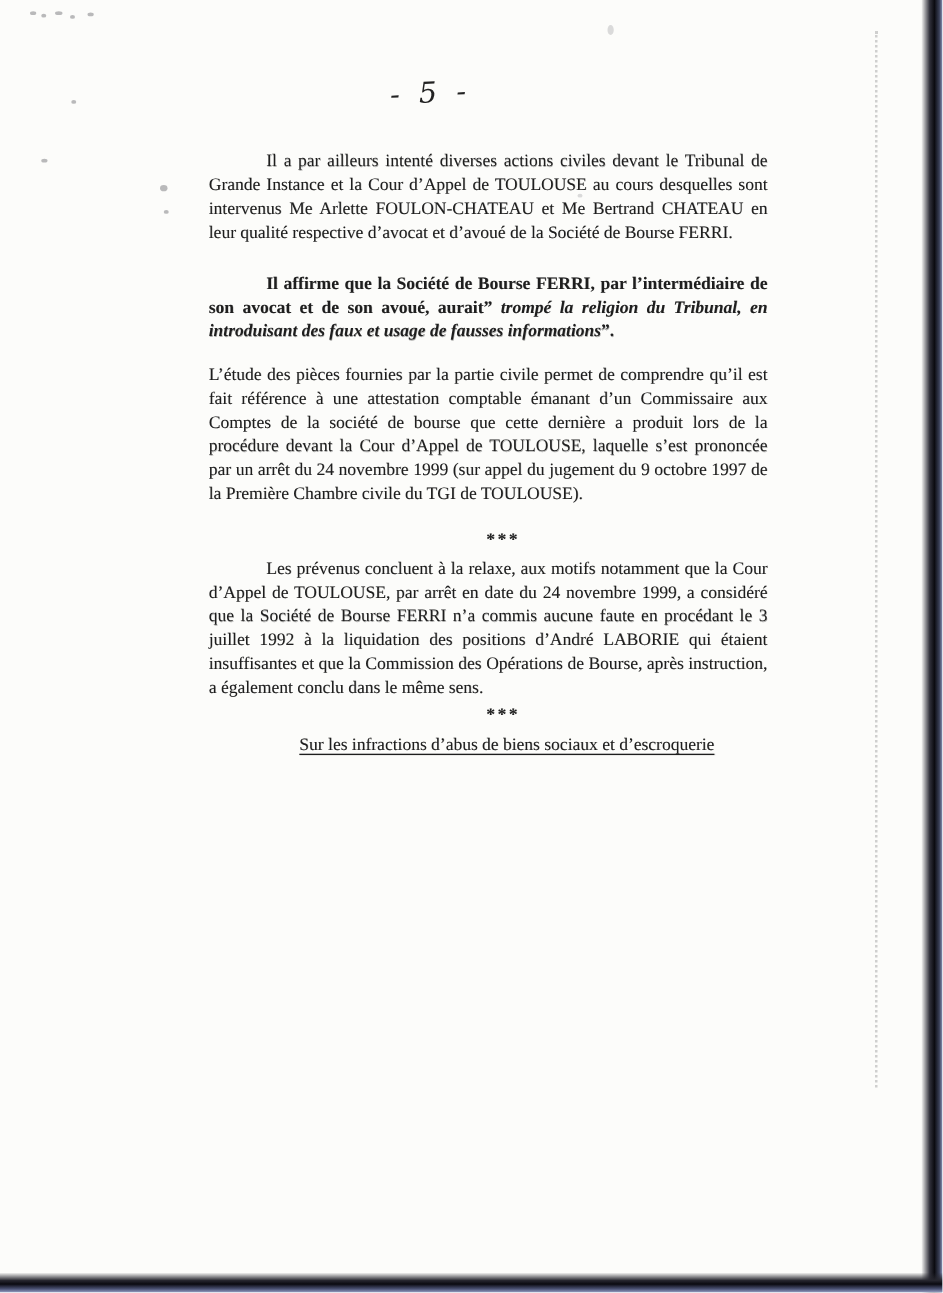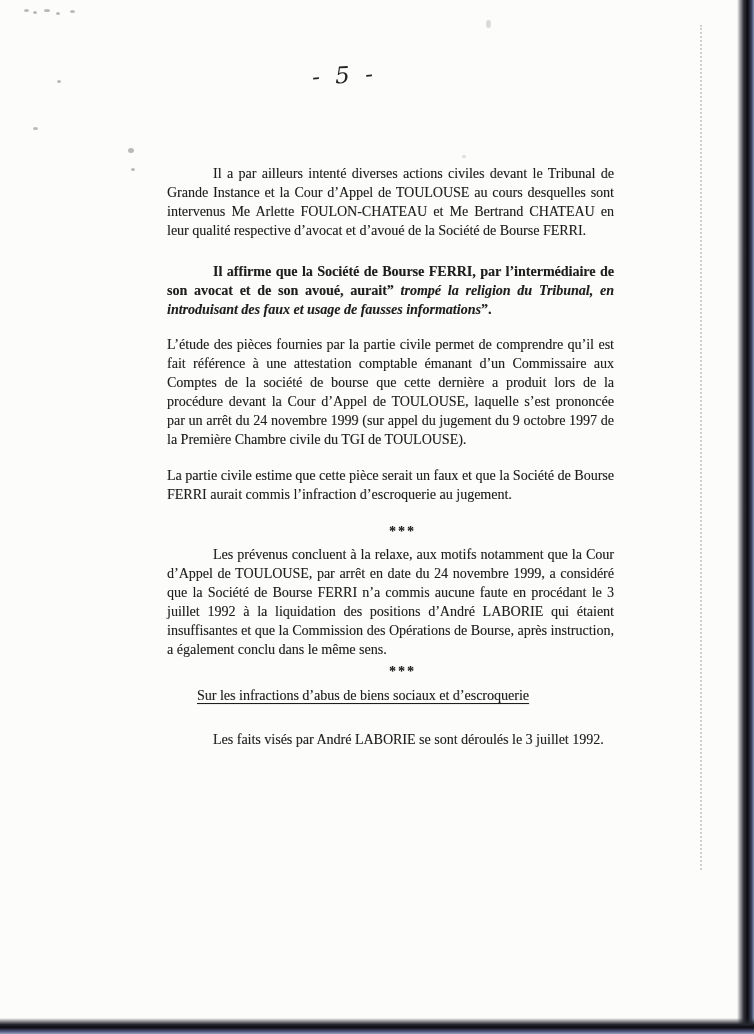--- a/index.html
+++ b/index.html
@@ -14,35 +14,35 @@
     font-size:23px;font-style:italic;font-family:"DejaVu Serif",serif;
     letter-spacing:4px;transform:rotate(-3deg);
     color:#222;
   }
   .content{
     position:absolute;left:167px;top:120px;width:447px;
     font-size:14px;line-height:19px;text-align:justify;
     text-shadow:0.35px 0.2px 0 rgba(30,30,30,0.35);
   }
   .para{margin:0;}
-  .indent{text-indent:46px;margin-top:44px;}
+  .indent{text-indent:46px;}
   .it{font-style:italic;}
   .mt-p2{margin-top:22px;font-weight:bold;}
   .mt-p3{margin-top:16px;}
   .mt-p4{margin-top:17px;}
   .sep{
     text-align:center;font-weight:bold;letter-spacing:2px;
     padding-left:24px;margin:0;
   }
   .mt-sep1{margin-top:18px;}
   .mt-p5{margin-top:11px;}
   .mt-p6{margin-top:4px;}
   .mt-sep2{margin-top:3px;}
   .heading{
-    margin:5px 0 0 0;padding-left:30px;
+    margin:5px 0 0 0;text-align:center;padding-left:30px;
     text-decoration:underline;text-underline-offset:3px;text-indent:0;
   }
   .mt-p7{margin-top:15px;}
   .mt-p8{margin-top:25px;}
   
   .edge-right{
     position:absolute;top:0;right:0;width:17px;height:1034px;
     background:linear-gradient(to right,rgba(255,255,255,0) 0%,#30303a 40%,#0b0b10 62%,#3a4057 85%,#8d96bb 100%);
   }
   .edge-bottom{
@@ -61,33 +61,31 @@
 <div class="page-number">- 5 -</div>
 
 <div class="content">
 
   <p class="para indent">Il a par ailleurs intenté diverses actions civiles devant le Tribunal de Grande Instance et la Cour d’Appel de TOULOUSE au cours desquelles sont intervenus Me Arlette FOULON-CHATEAU et Me Bertrand CHATEAU en leur qualité respective d’avocat et d’avoué de la Société de Bourse FERRI.</p>
 
   <p class="para indent mt-p2"><span>Il affirme que la Société de Bourse FERRI, par l’intermédiaire de son avocat et de son avoué, aurait”</span><span class="it"> trompé la religion du Tribunal, en introduisant des faux et usage de fausses informations</span><span>”.</span></p>
 
   <p class="para mt-p3">L’étude des pièces fournies par la partie civile permet de comprendre qu’il est fait référence à une attestation comptable émanant d’un Commissaire aux Comptes de la société de bourse que cette dernière a produit lors de la procédure devant la Cour d’Appel de TOULOUSE, laquelle s’est prononcée par un arrêt du 24 novembre 1999 (sur appel du jugement du 9 octobre 1997 de la Première Chambre civile du TGI de TOULOUSE).</p>
 
-  <p class="para mt-p4">La partie civile estime que cette pièce serait un faux et que la Société de Bourse FERRI aurait commis l’infraction d’escroquerie au jugement.</p>
 
   <p class="sep mt-sep1">***</p>
 
 
   <p class="para indent mt-p6">Les prévenus concluent à la relaxe, aux motifs notamment que la Cour d’Appel de TOULOUSE, par arrêt en date du 24 novembre 1999, a considéré que la Société de Bourse FERRI n’a commis aucune faute en procédant le 3 juillet 1992 à la liquidation des positions d’André LABORIE qui étaient insuffisantes et que la Commission des Opérations de Bourse, après instruction, a également conclu dans le même sens.</p>
 
   <p class="sep mt-sep2">***</p>
 
   <p class="para heading">Sur les infractions d’abus de biens sociaux et d’escroquerie</p>
 
 
-  <p class="para indent mt-p8">Les faits visés par André LABORIE se sont déroulés le 3 juillet 1992.</p>
 
 </div>
 
 <div class="fold-line"></div>
 <div class="spk" style="left:24px;top:9px;width:5px;height:3px;"></div>
 <div class="spk" style="left:33px;top:11px;width:4px;height:3px;"></div>
 <div class="spk" style="left:44px;top:9px;width:6px;height:3px;"></div>
 <div class="spk" style="left:56px;top:12px;width:4px;height:3px;"></div>
 <div class="spk" style="left:70px;top:10px;width:5px;height:3px;"></div>
 <div class="spk" style="left:57px;top:80px;width:4px;height:3px;"></div>

